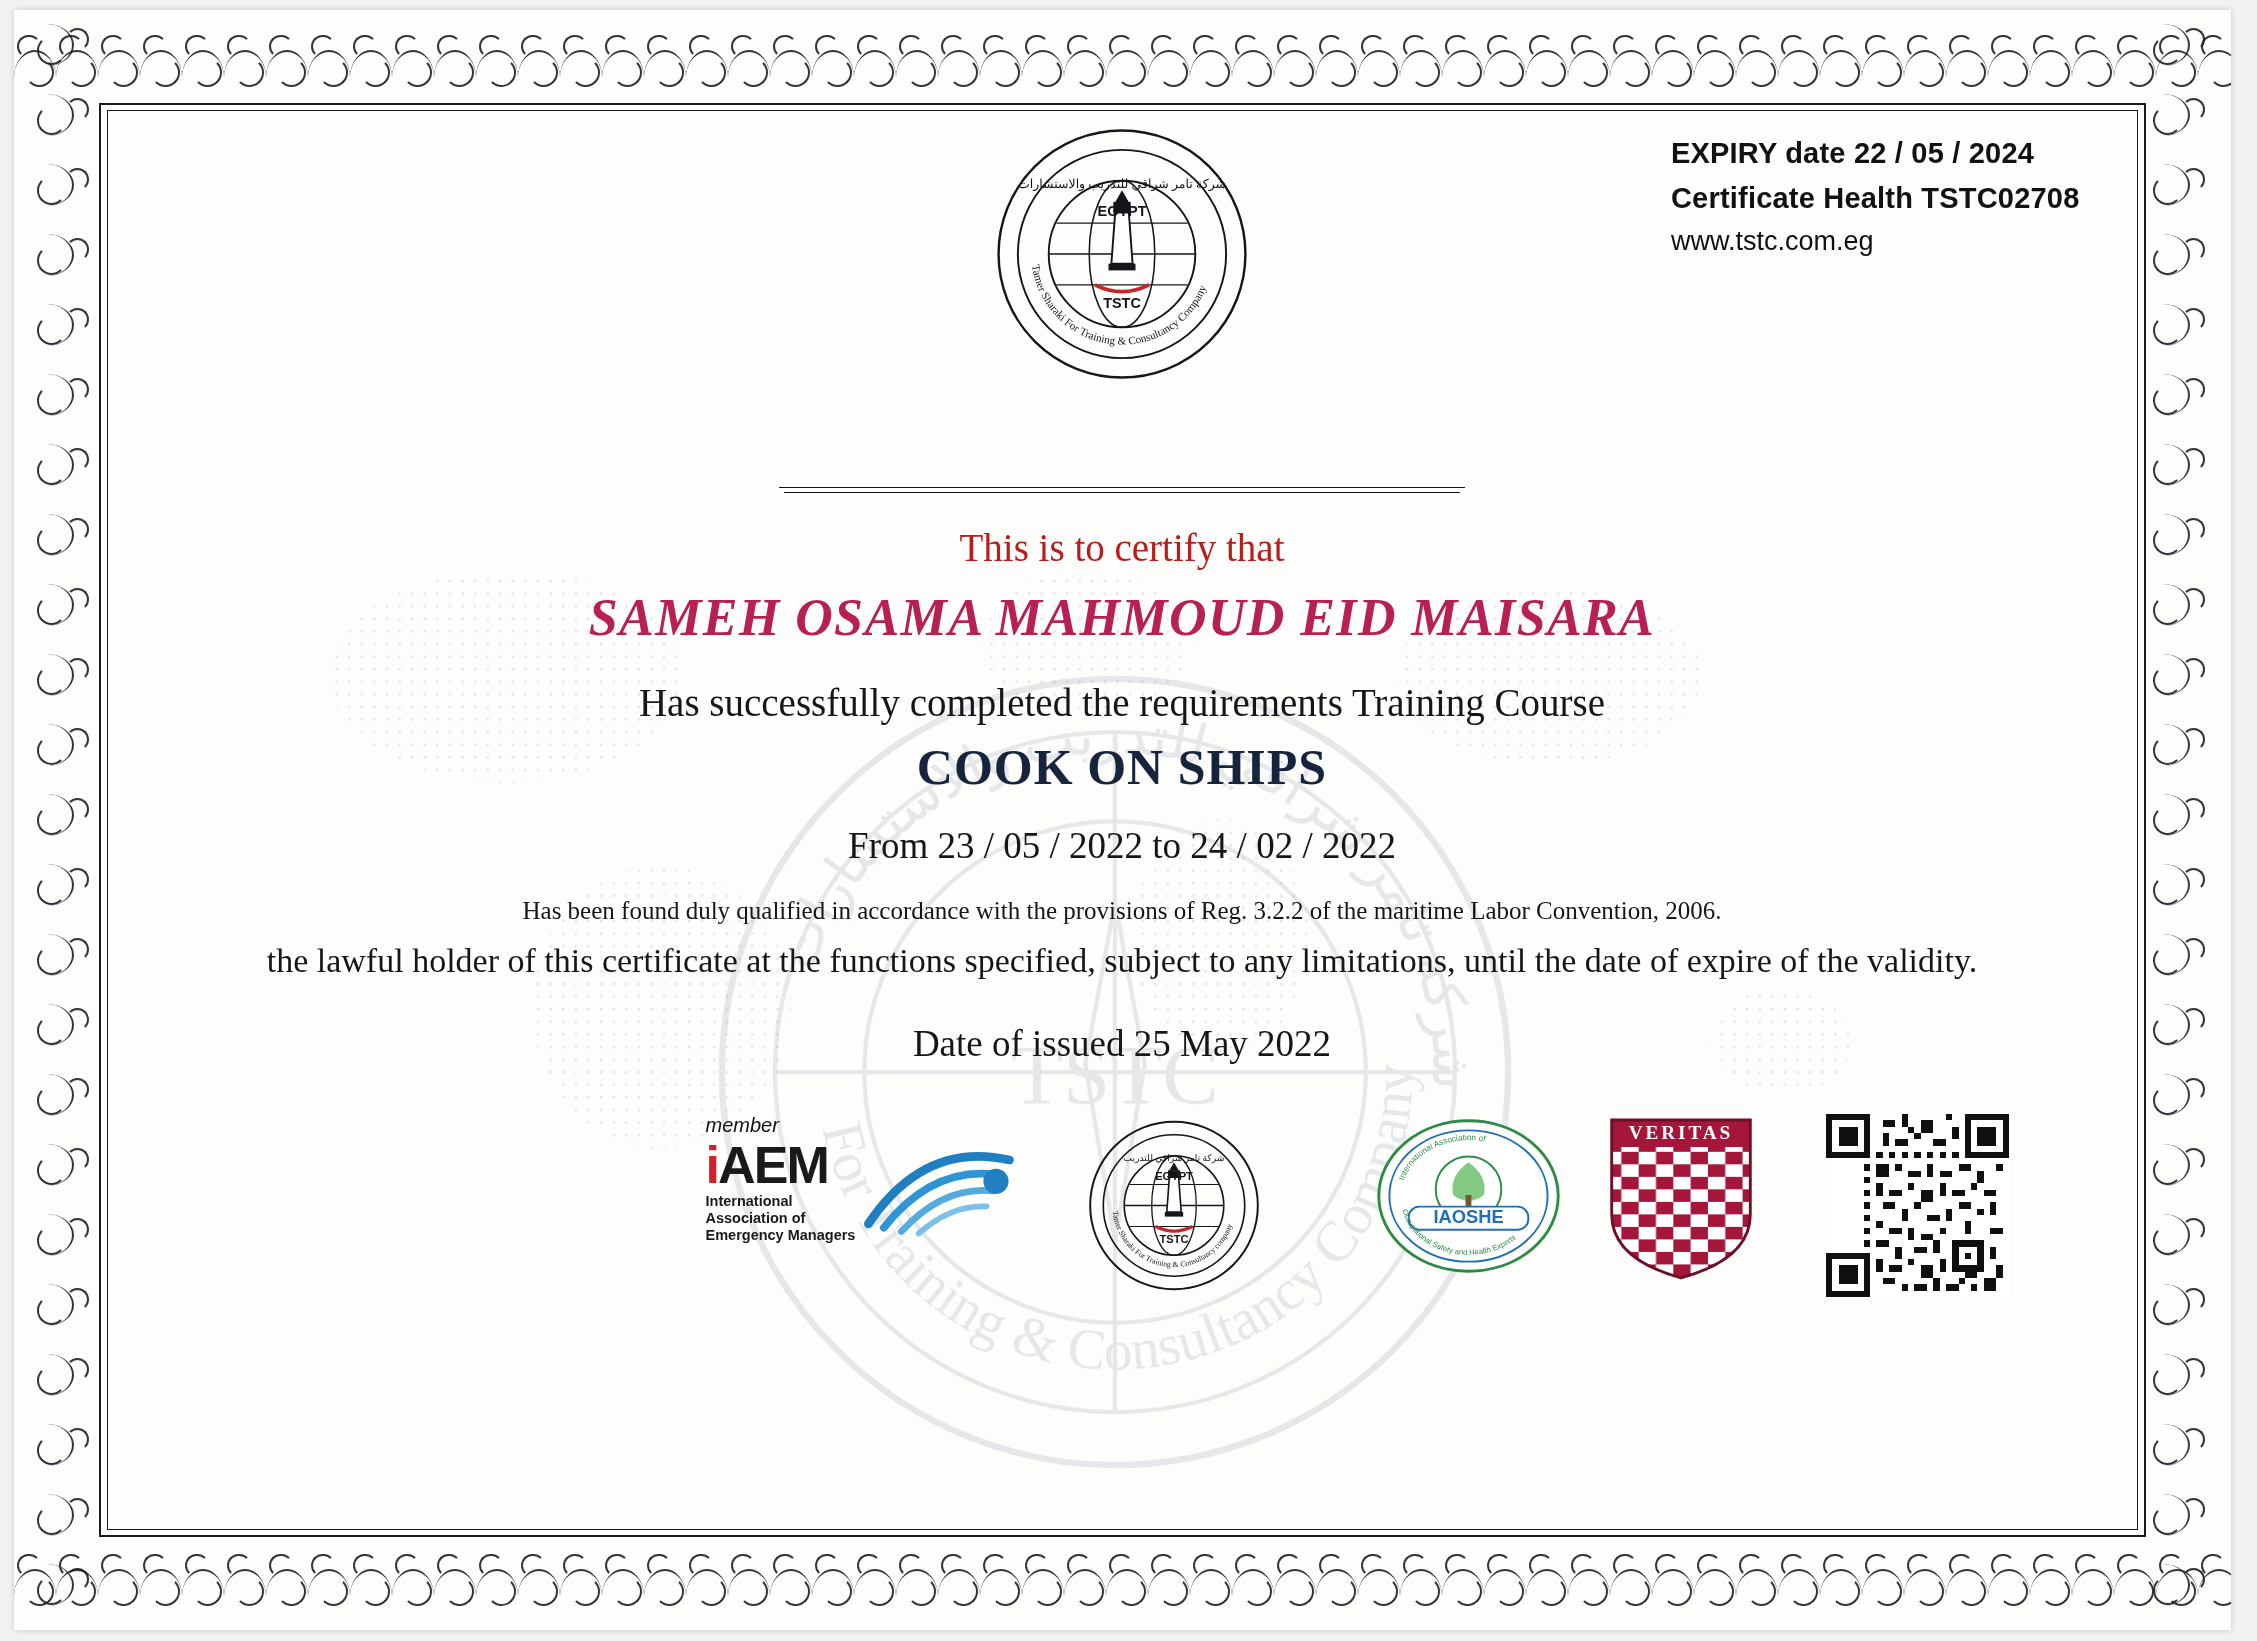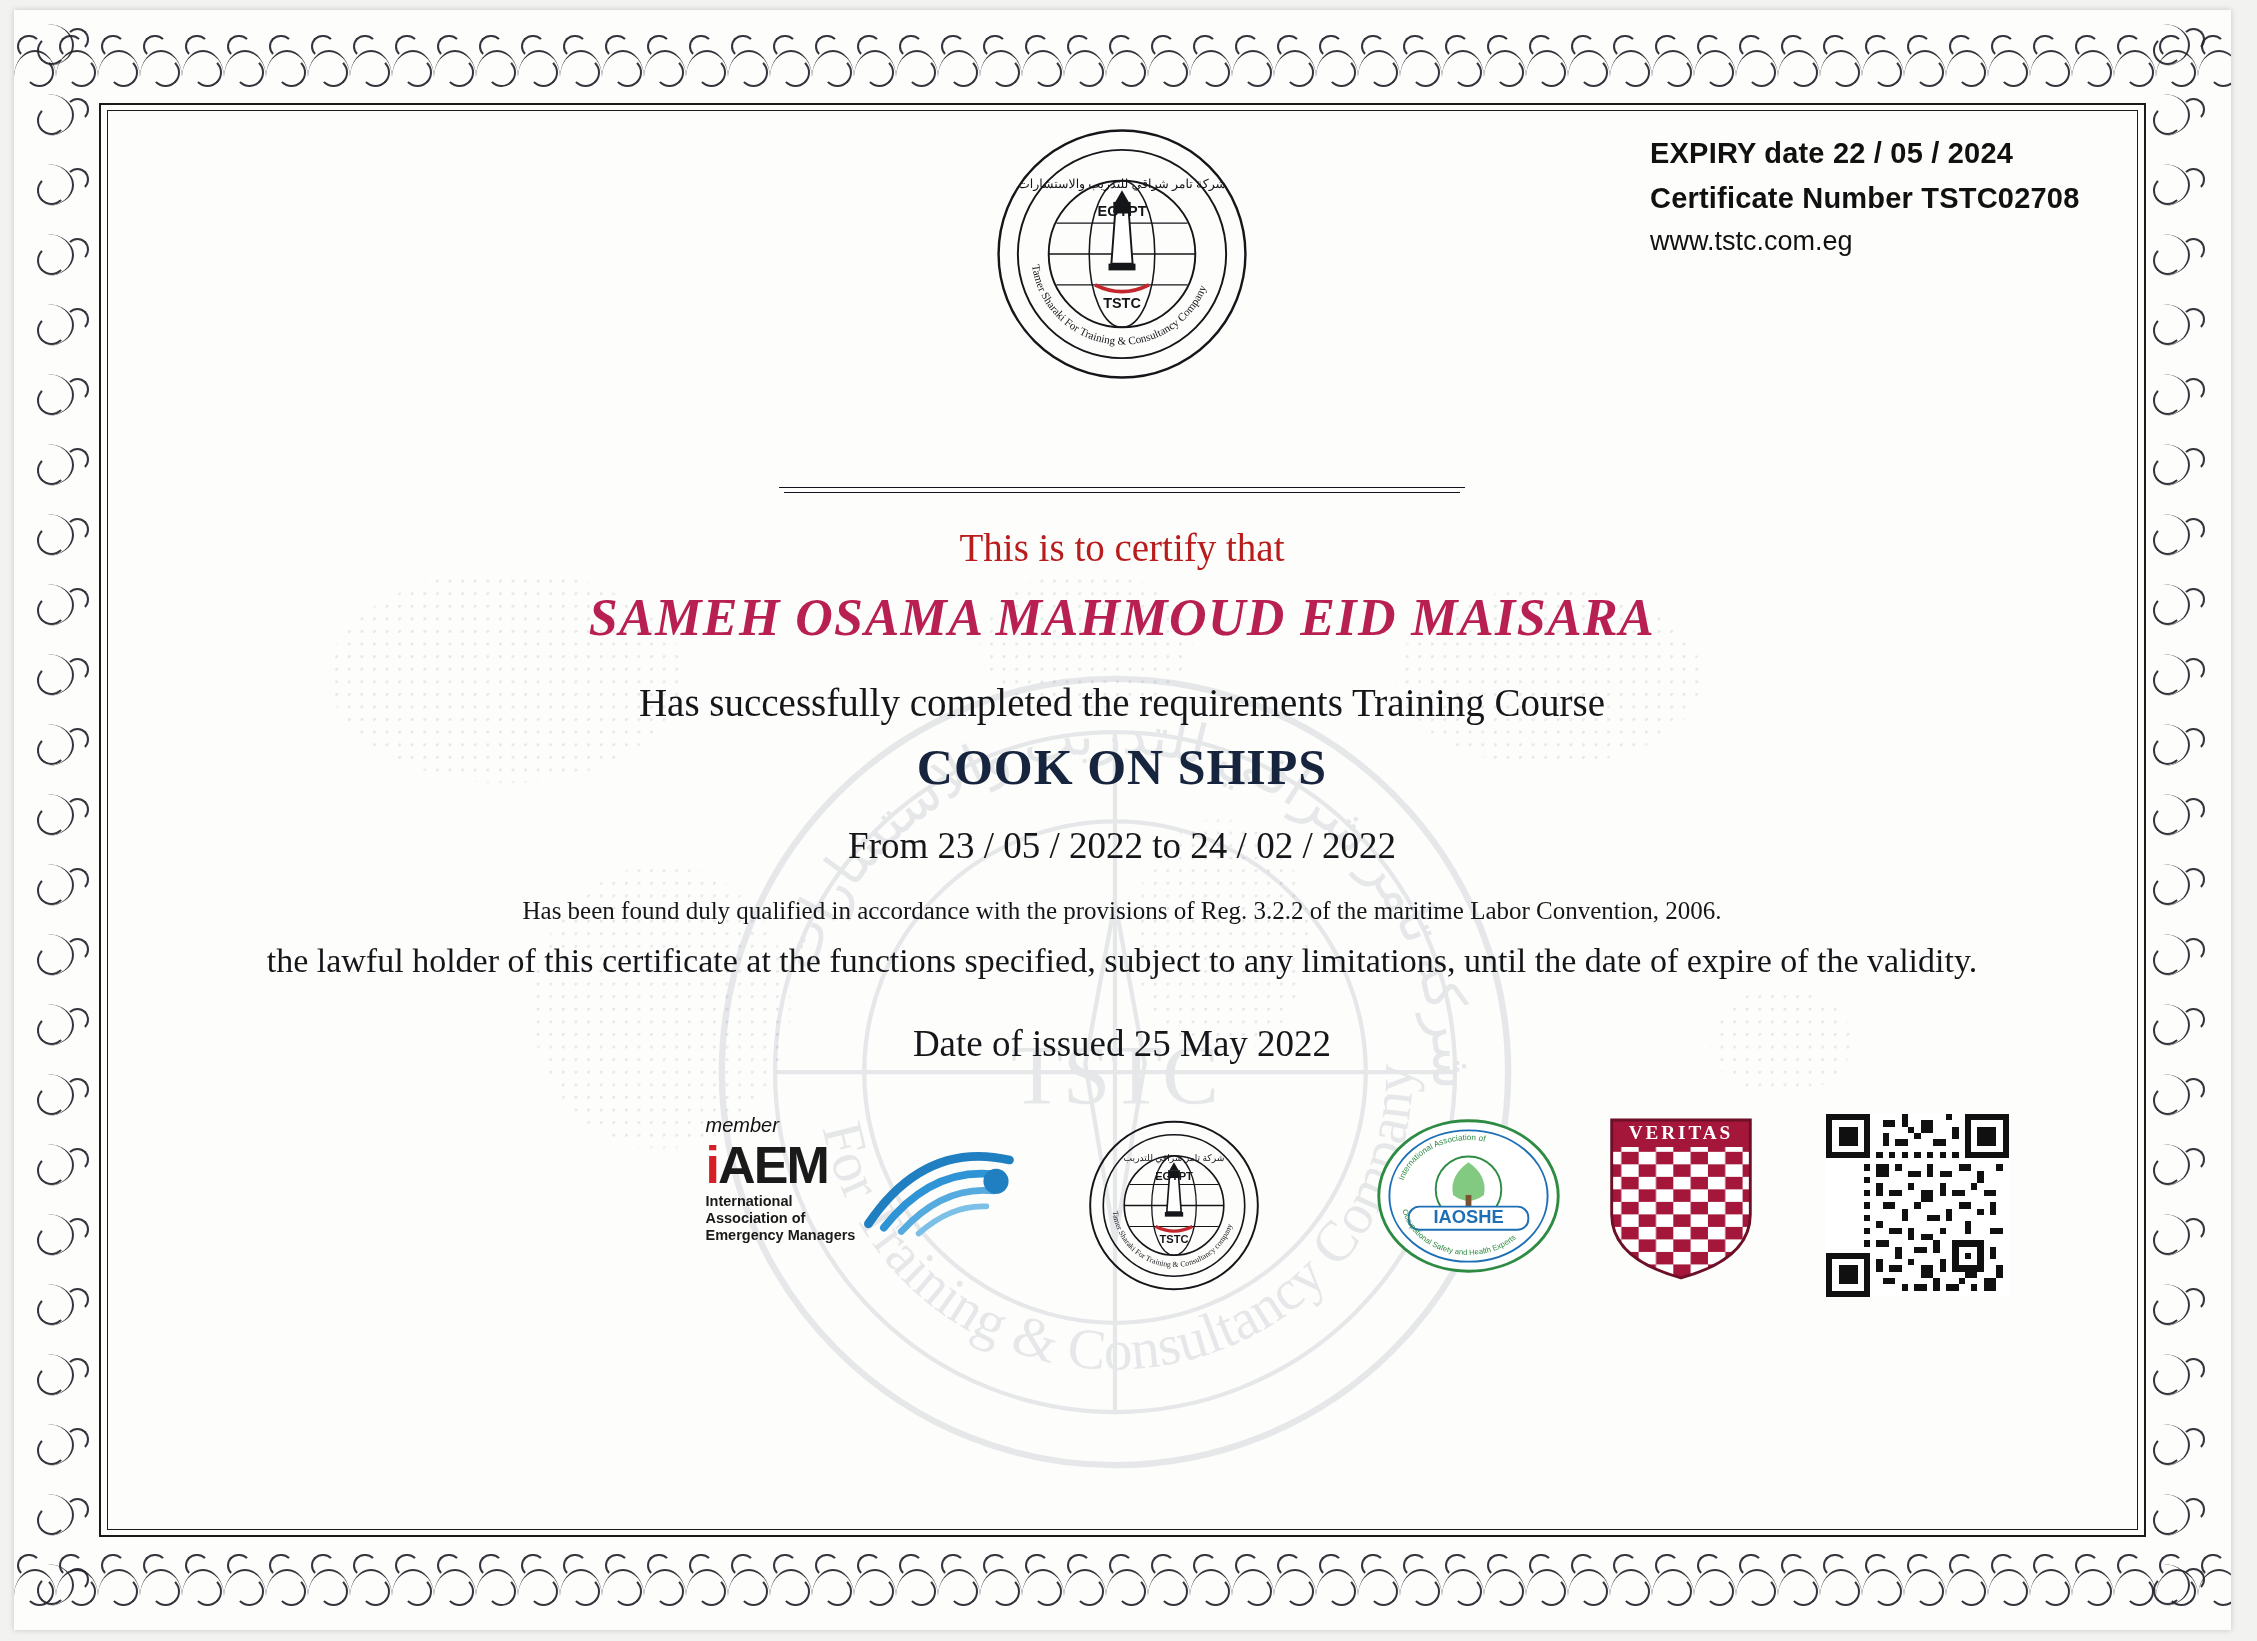--- a/index.html
+++ b/index.html
@@ -889,21 +889,21 @@
           <text x="140" y="196" text-anchor="middle" font-family="Liberation Sans, sans-serif" font-weight="bold" font-size="15" fill="#15161a">TSTC</text>
           <path id="seal-arc-bottom" d="M 46,140 a 94,94 0 0,0 188,0" fill="none"></path>
           <text font-family="Liberation Serif, serif" font-size="11.5" fill="#15161a">
             <textPath href="#seal-arc-bottom" startOffset="4%">Tamer Sharaki For Training &amp; Consultancy Company</textPath>
           </text>
         </svg>
       </div>
 
       <div id="header-info">
         <div class="strong nowrap">EXPIRY date 22 / 05 / 2024</div>
-        <div class="strong nowrap">Certificate Number TSTC02708</div>
+        <div class="strong nowrap">Certificate Health TSTC02708</div>
         <div class="normal nowrap">www.tstc.com.eg</div>
       </div>
 
       <div id="cert-title-underline"></div>
       <div id="cert-title-underline2"></div>
 
       <div class="center-line" id="certify-line">This is to certify that</div>
       <div class="center-line" id="recipient-name">SAMEH OSAMA MAHMOUD EID MAISARA</div>
       <div class="center-line" id="completion-line">Has successfully completed the requirements Training Course</div>
       <div class="center-line" id="course-name">COOK ON SHIPS</div>

